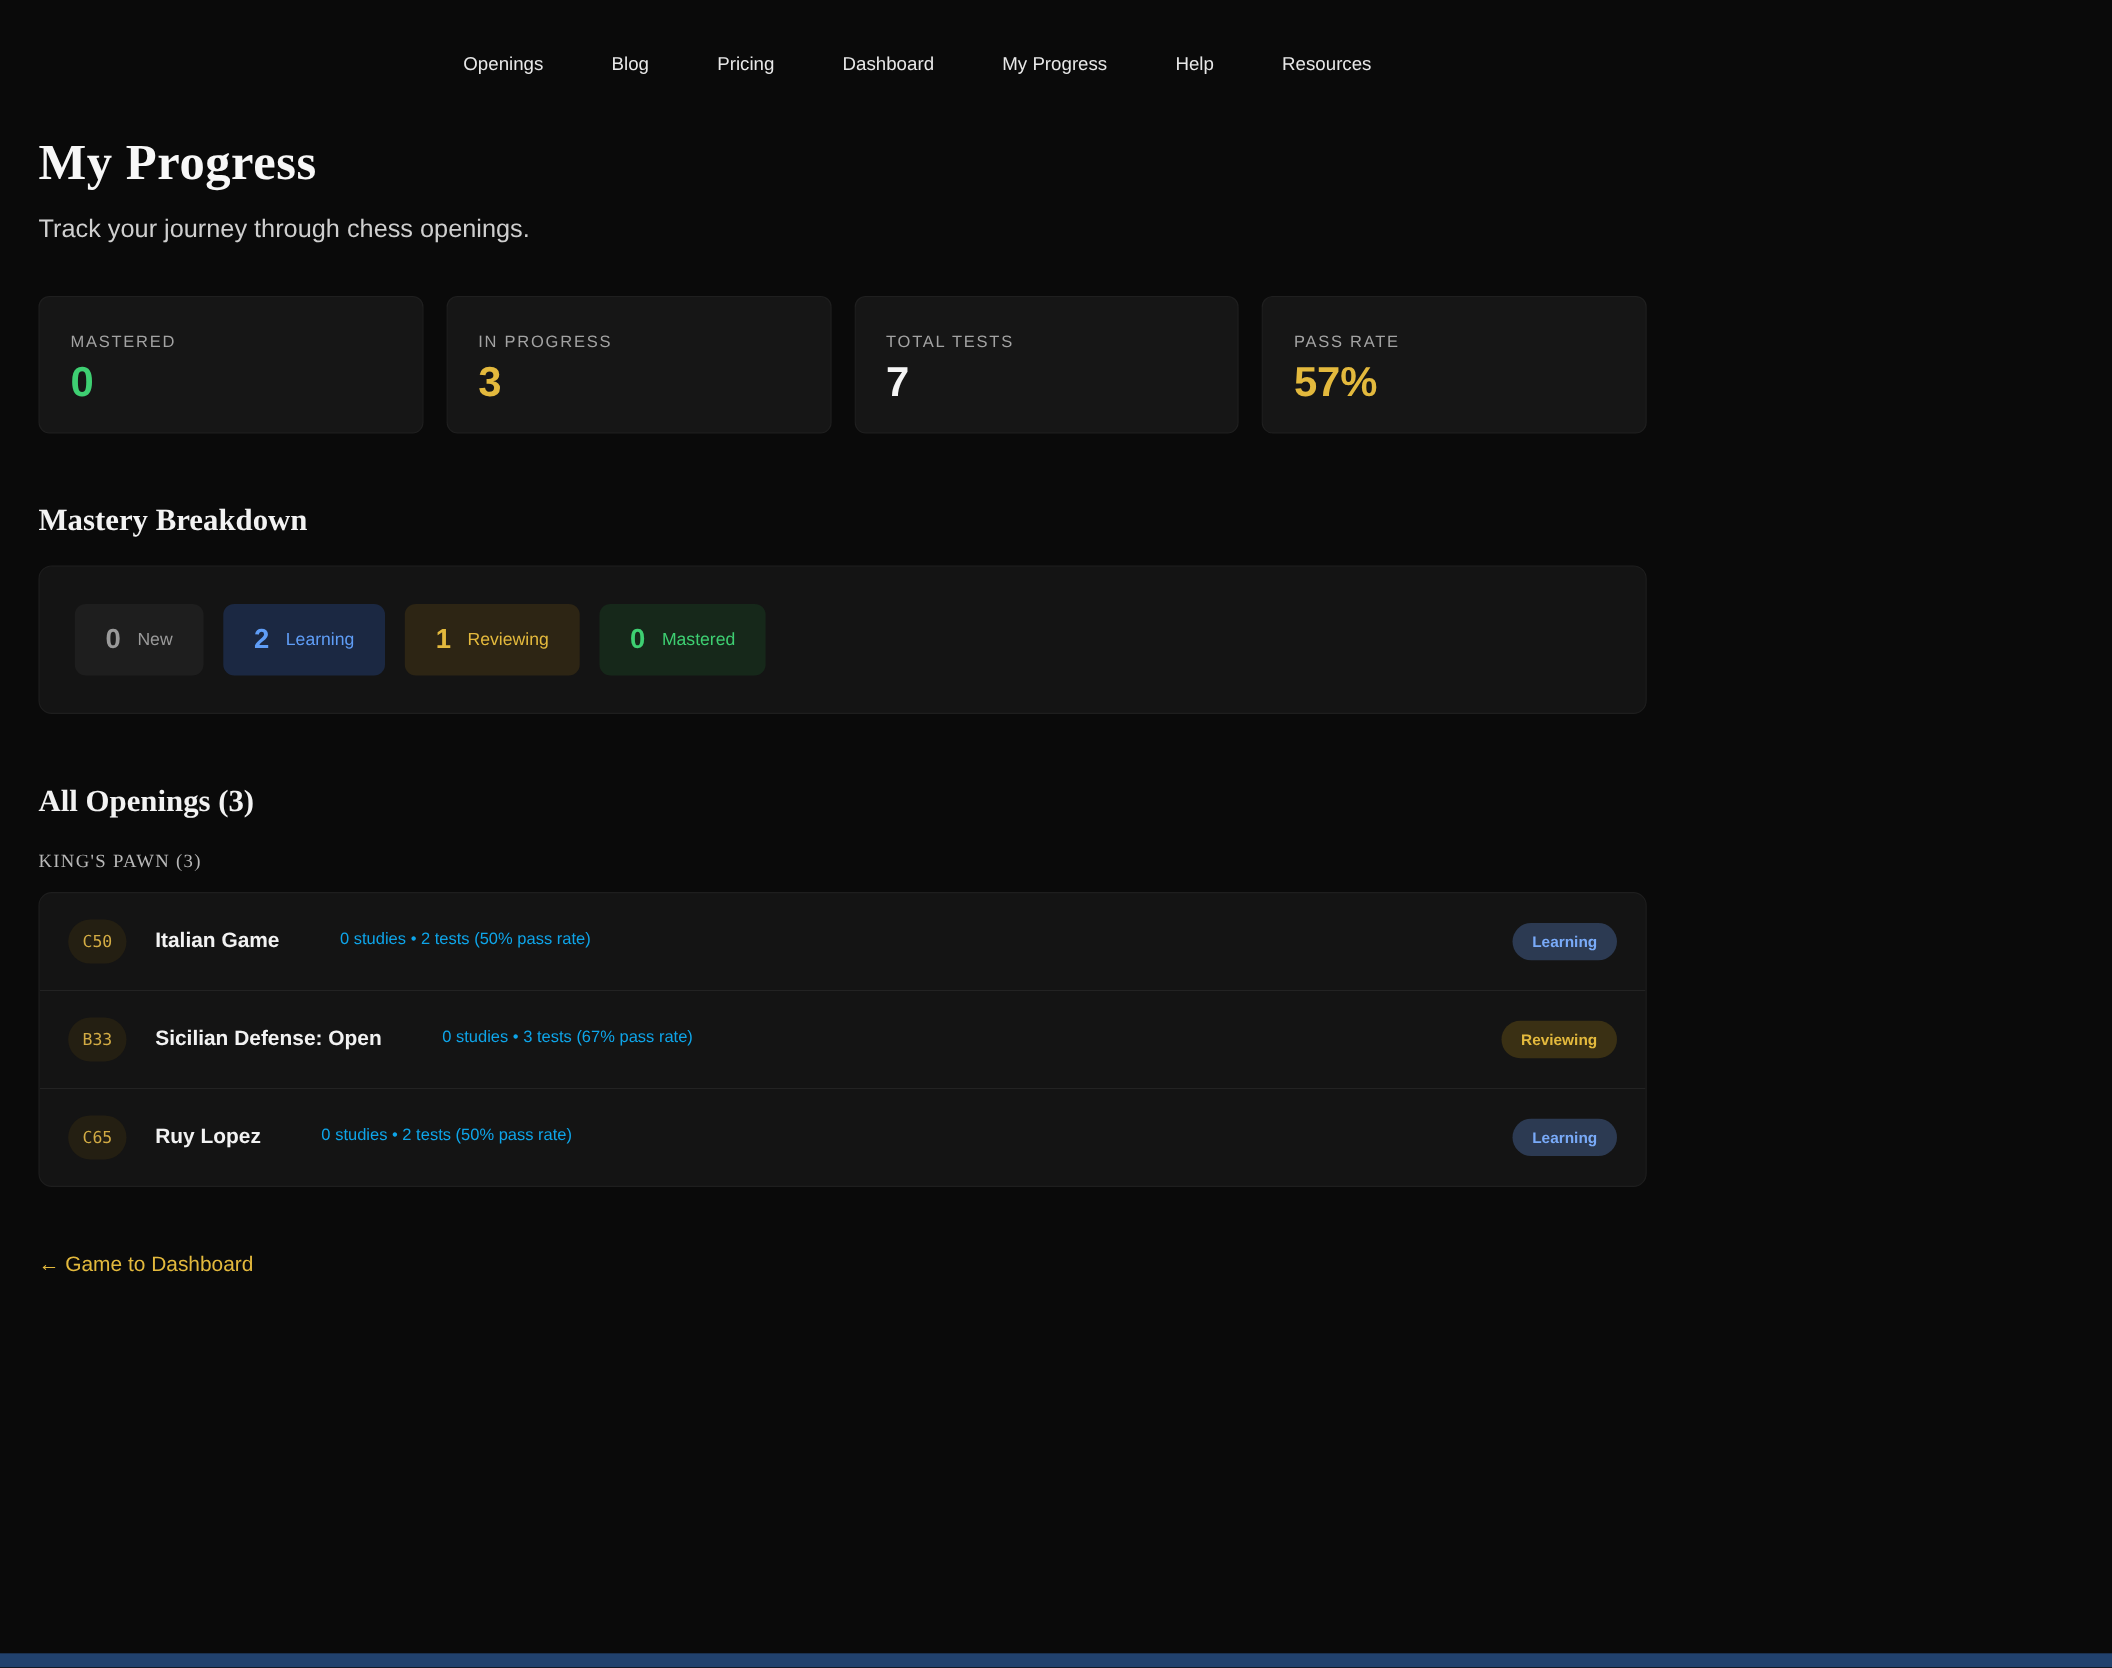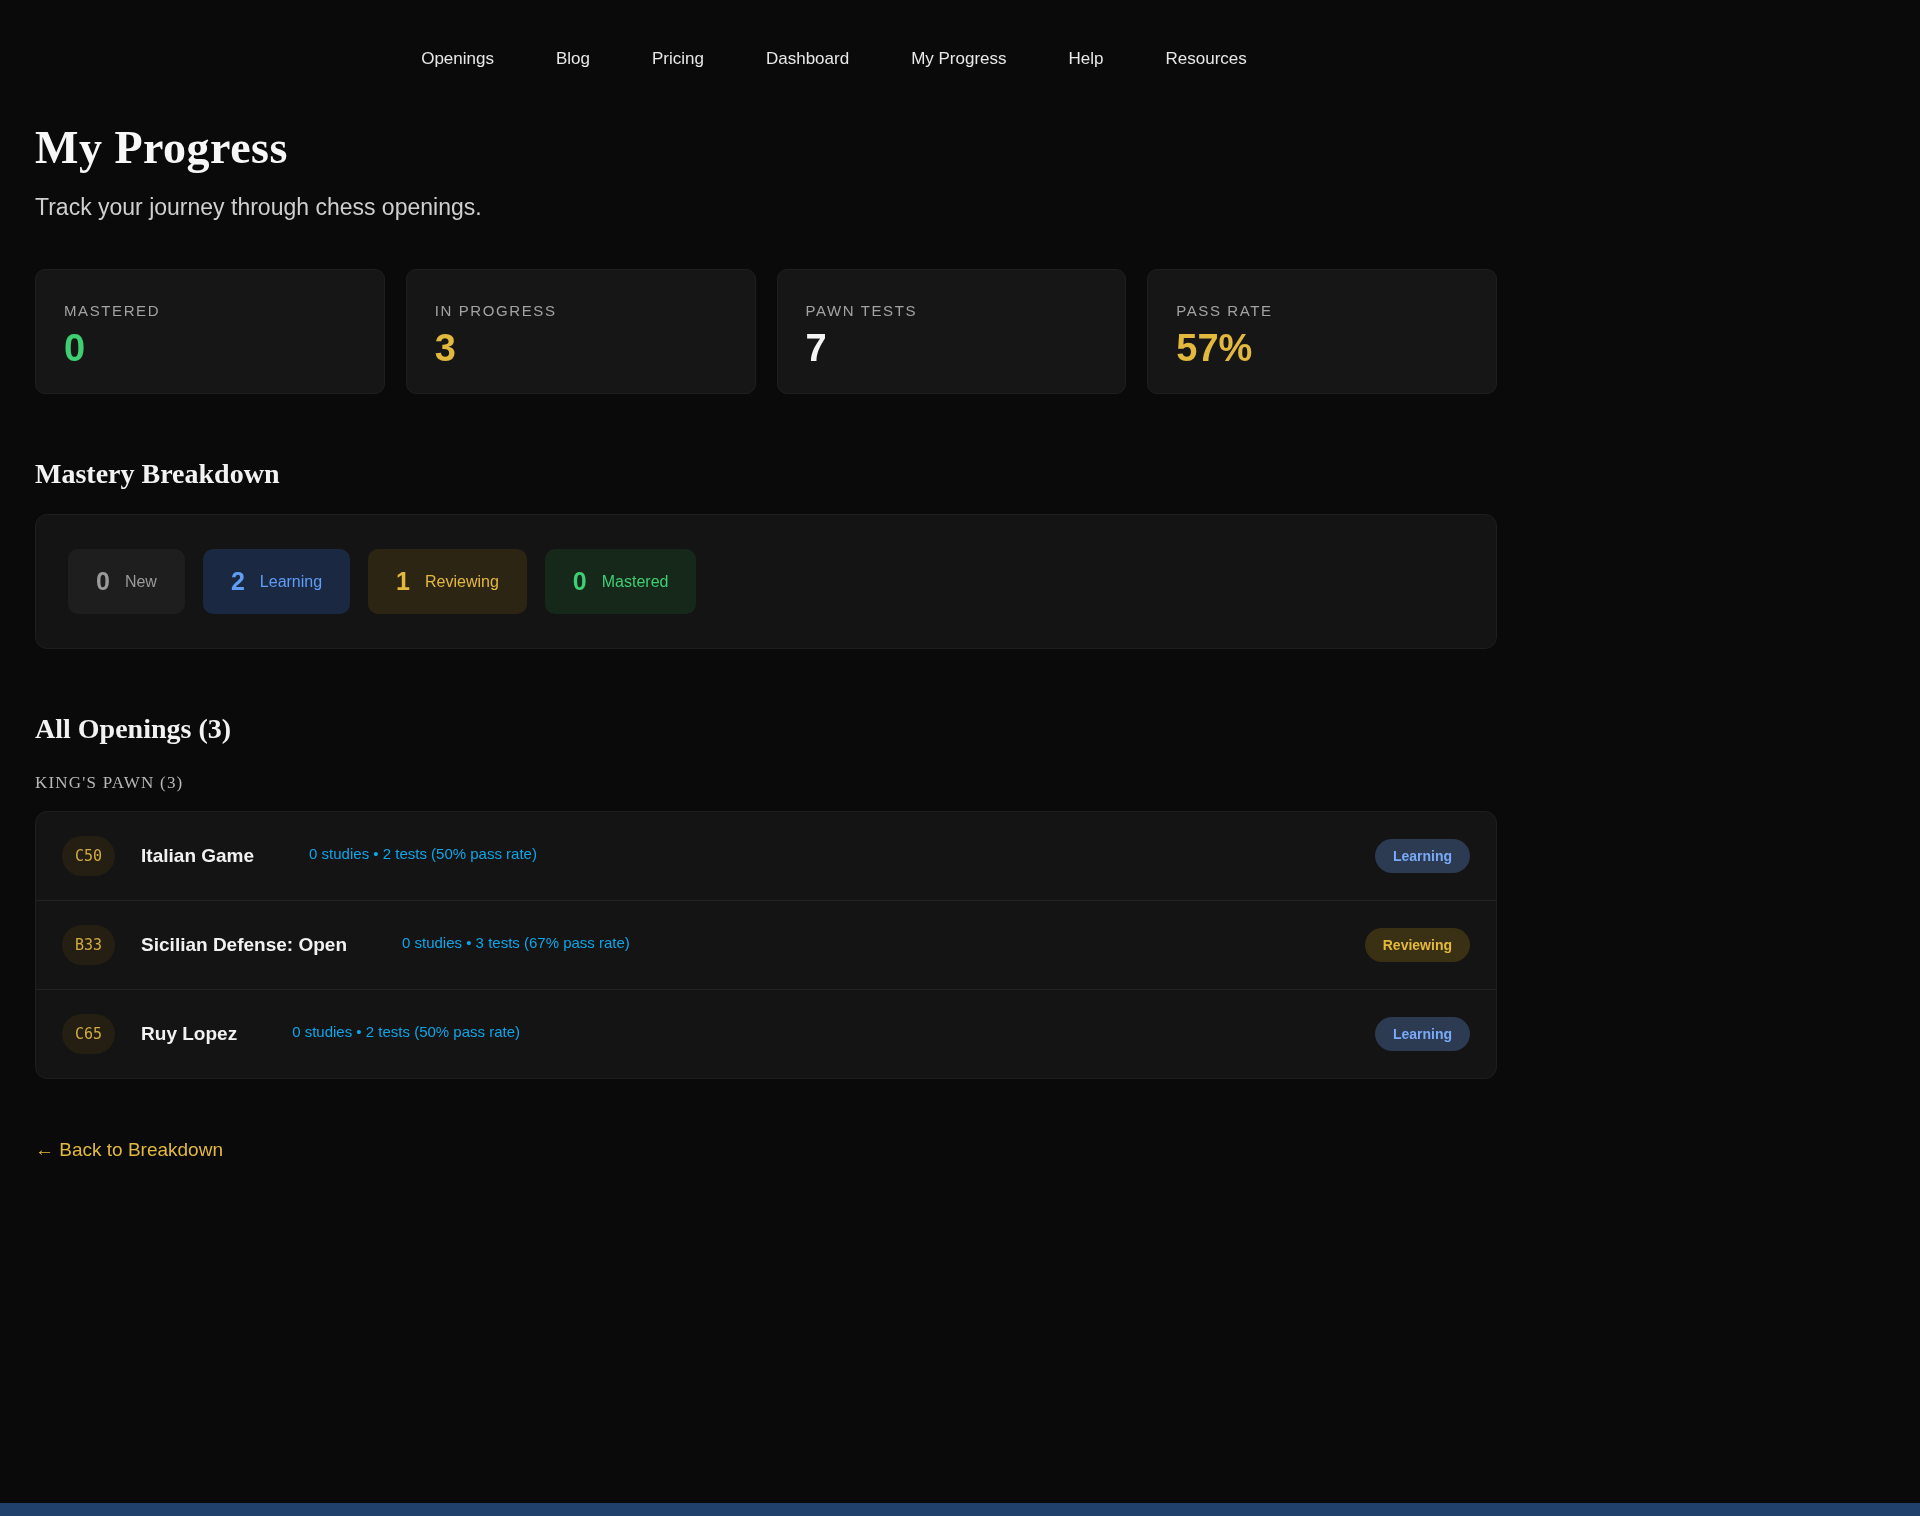--- a/index.html
+++ b/index.html
@@ -196,21 +196,21 @@
   <div class="stats-grid">
     <div class="stat-card">
       <div class="stat-label">MASTERED</div>
       <div class="stat-value c-green">0</div>
     </div>
     <div class="stat-card">
       <div class="stat-label">IN PROGRESS</div>
       <div class="stat-value c-yellow">3</div>
     </div>
     <div class="stat-card">
-      <div class="stat-label">PAWN TESTS</div>
+      <div class="stat-label">TOTAL TESTS</div>
       <div class="stat-value c-white">7</div>
     </div>
     <div class="stat-card">
       <div class="stat-label">PASS RATE</div>
       <div class="stat-value c-yellow">57%</div>
     </div>
   </div>
 
   
   <h2 class="section-title">Mastery Breakdown</h2>
@@ -262,17 +262,17 @@
       <span class="row-text">
         <span class="row-name">Ruy Lopez</span>
         <span class="row-meta">0 studies • 2 tests (50% pass rate)</span>
       </span>
       <span class="status-pill learning">Learning</span>
     </div>
 
   </div>
 
   
-  <a class="back-link">← Back to Breakdown</a>
+  <a class="back-link">← Game to Dashboard</a>
 
 </div>
 
 <div class="bottom-strip"></div>
 
 </body></html>

